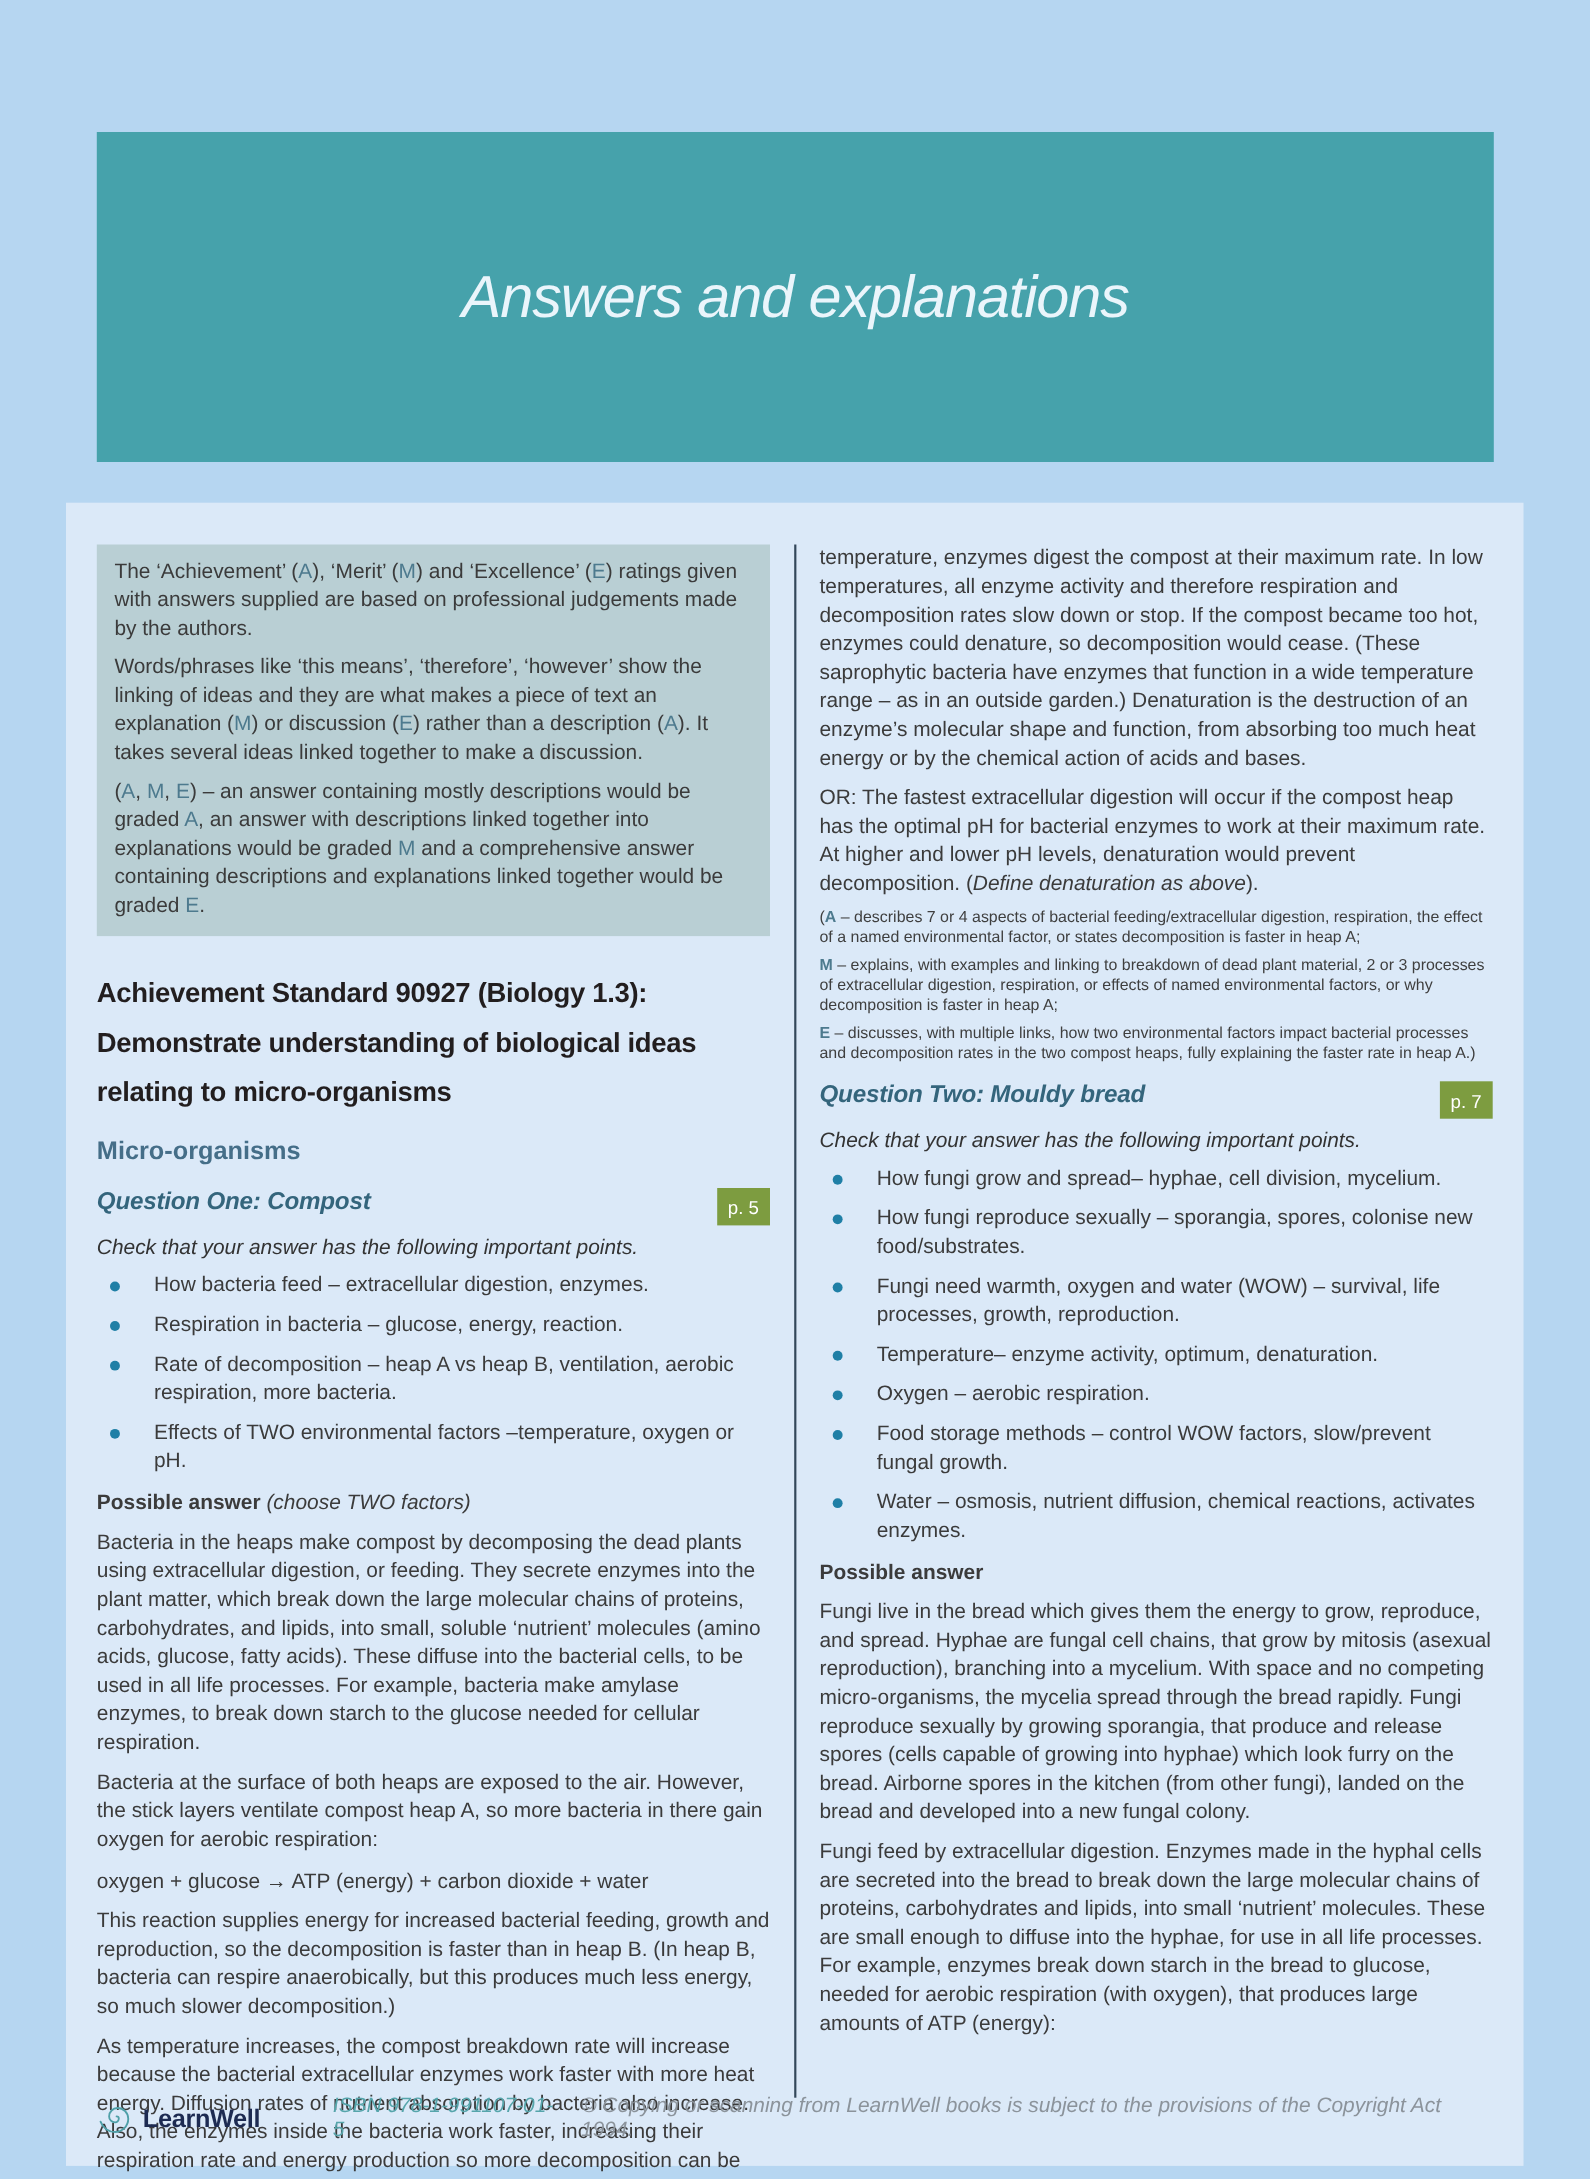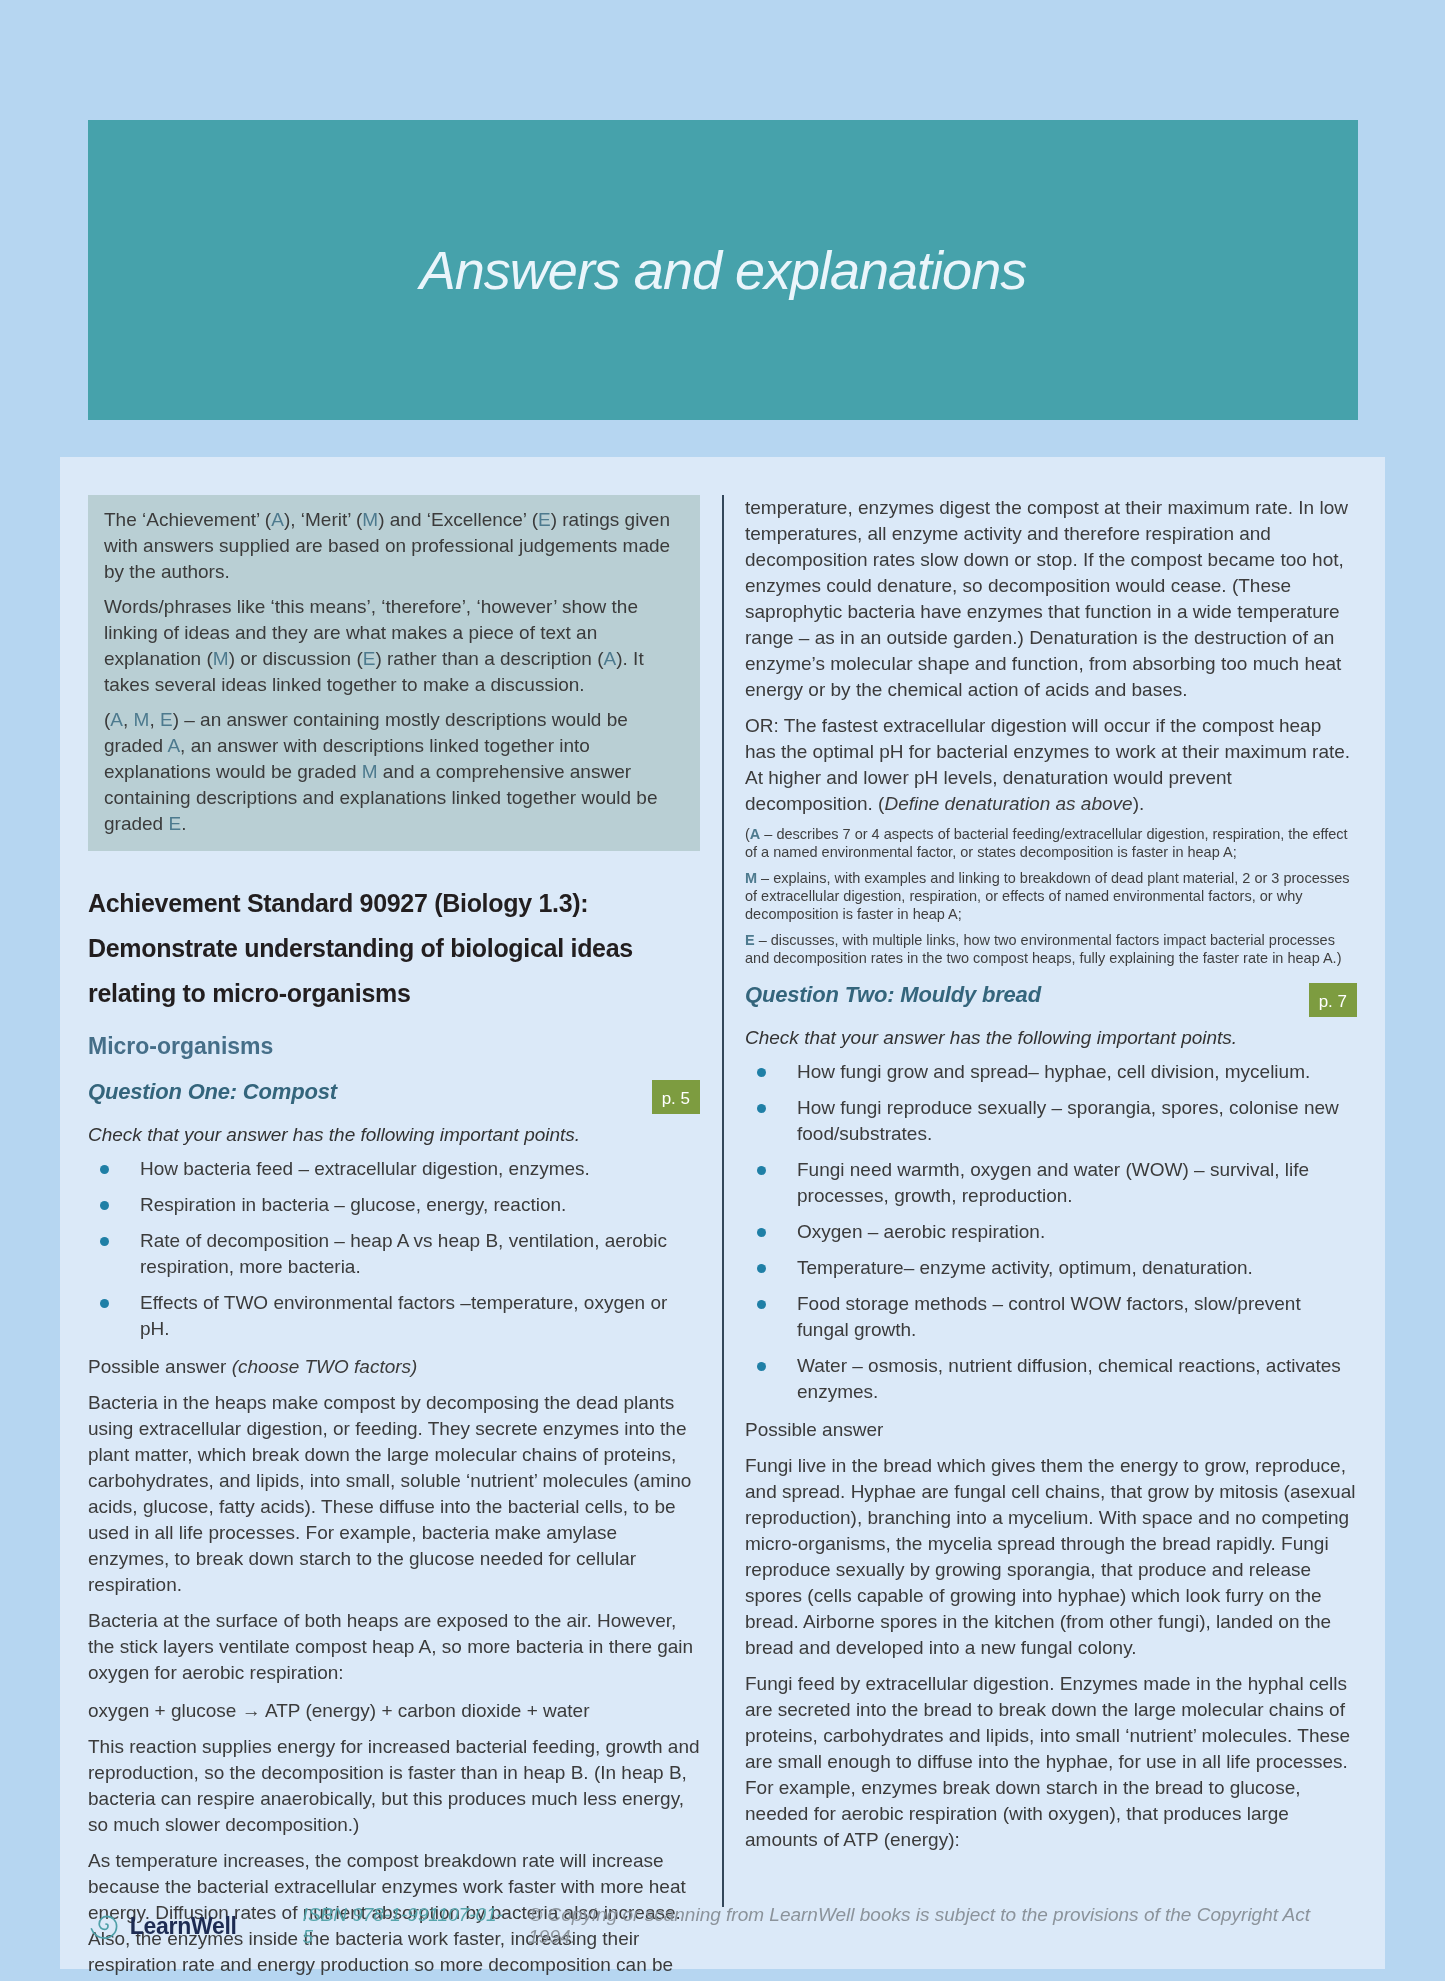--- a/index.html
+++ b/index.html
@@ -32,21 +32,21 @@
   .bullets{list-style:none;margin:8px 0 0 0;padding:0;}
   .bullets li{position:relative;padding-left:52px;margin-bottom:10px;}
   .dot{position:absolute;left:12px;top:9px;width:9px;height:9px;border-radius:50%;background:var(--bullet_teal);}
   .answer-heading{margin:12px 0 0 0;}
   .body-p{margin:10px 0 0 0;}
   .equation{margin:12px 0 2px 0;}
   .grading{margin:8px 0 0 0;font-size:14.5px;line-height:18px;color:#3f3f3f;}
   .seg-ame{color:var(--slate);}
   .seg-ameb{color:var(--slate);font-weight:700;}
   .seg-i{font-style:italic;}
-  .seg-b{font-weight:400;}
+  .seg-b{font-weight:700;}
   .footer{position:absolute;left:88px;top:1904px;width:1270px;display:flex;align-items:center;}
   .logo{width:36px;height:36px;display:inline-flex;align-items:center;justify-content:center;}
   .brand{color:var(--brand_navy);font-size:23px;font-weight:700;letter-spacing:-0.3px;margin-left:6px;}
   .isbn{color:var(--isbn_teal);font-size:19px;font-style:italic;margin-left:66px;}
   .copyright{color:var(--copyright_gray);font-size:19px;font-style:italic;margin-left:16px;}
 </style>
 </head>
 <body>
 
 <div class="page">
@@ -100,22 +100,22 @@
       <div class="q-title-row">
         <h4 class="q-title">Question Two: Mouldy bread</h4>
         <span class="page-badge">p. 7</span>
       </div>
       <p class="check">Check that your answer has the following important points.</p>
 
       <ul class="bullets">
         <li><span class="dot"></span><span>How fungi grow and spread– hyphae, cell division, mycelium.</span></li>
         <li><span class="dot"></span><span>How fungi reproduce sexually – sporangia, spores, colonise new food/substrates.</span></li>
         <li><span class="dot"></span><span>Fungi need warmth, oxygen and water (WOW) – survival, life processes, growth, reproduction.</span></li>
+        <li><span class="dot"></span><span>Temperature– enzyme activity, optimum, denaturation.</span></li>
         <li><span class="dot"></span><span>Oxygen – aerobic respiration.</span></li>
-        <li><span class="dot"></span><span>Temperature– enzyme activity, optimum, denaturation.</span></li>
         <li><span class="dot"></span><span>Food storage methods – control WOW factors, slow/prevent fungal growth.</span></li>
         <li><span class="dot"></span><span>Water – osmosis, nutrient diffusion, chemical reactions, activates enzymes.</span></li>
       </ul>
 
       <p class="answer-heading"><span class="seg-b">Possible answer</span></p>
       <p class="body-p">Fungi live in the bread which gives them the energy to grow, reproduce, and spread. Hyphae are fungal cell chains, that grow by mitosis (asexual reproduction), branching into a mycelium. With space and no competing micro-organisms, the mycelia spread through the bread rapidly. Fungi reproduce sexually by growing sporangia, that produce and release spores (cells capable of growing into hyphae) which look furry on the bread. Airborne spores in the kitchen (from other fungi), landed on the bread and developed into a new fungal colony.</p>
       <p class="body-p">Fungi feed by extracellular digestion. Enzymes made in the hyphal cells are secreted into the bread to break down the large molecular chains of proteins, carbohydrates and lipids, into small ‘nutrient’ molecules. These are small enough to diffuse into the hyphae, for use in all life processes. For example, enzymes break down starch in the bread to glucose, needed for aerobic respiration (with oxygen), that produces large amounts of ATP (energy):</p>
     </div>
   </div>
 

